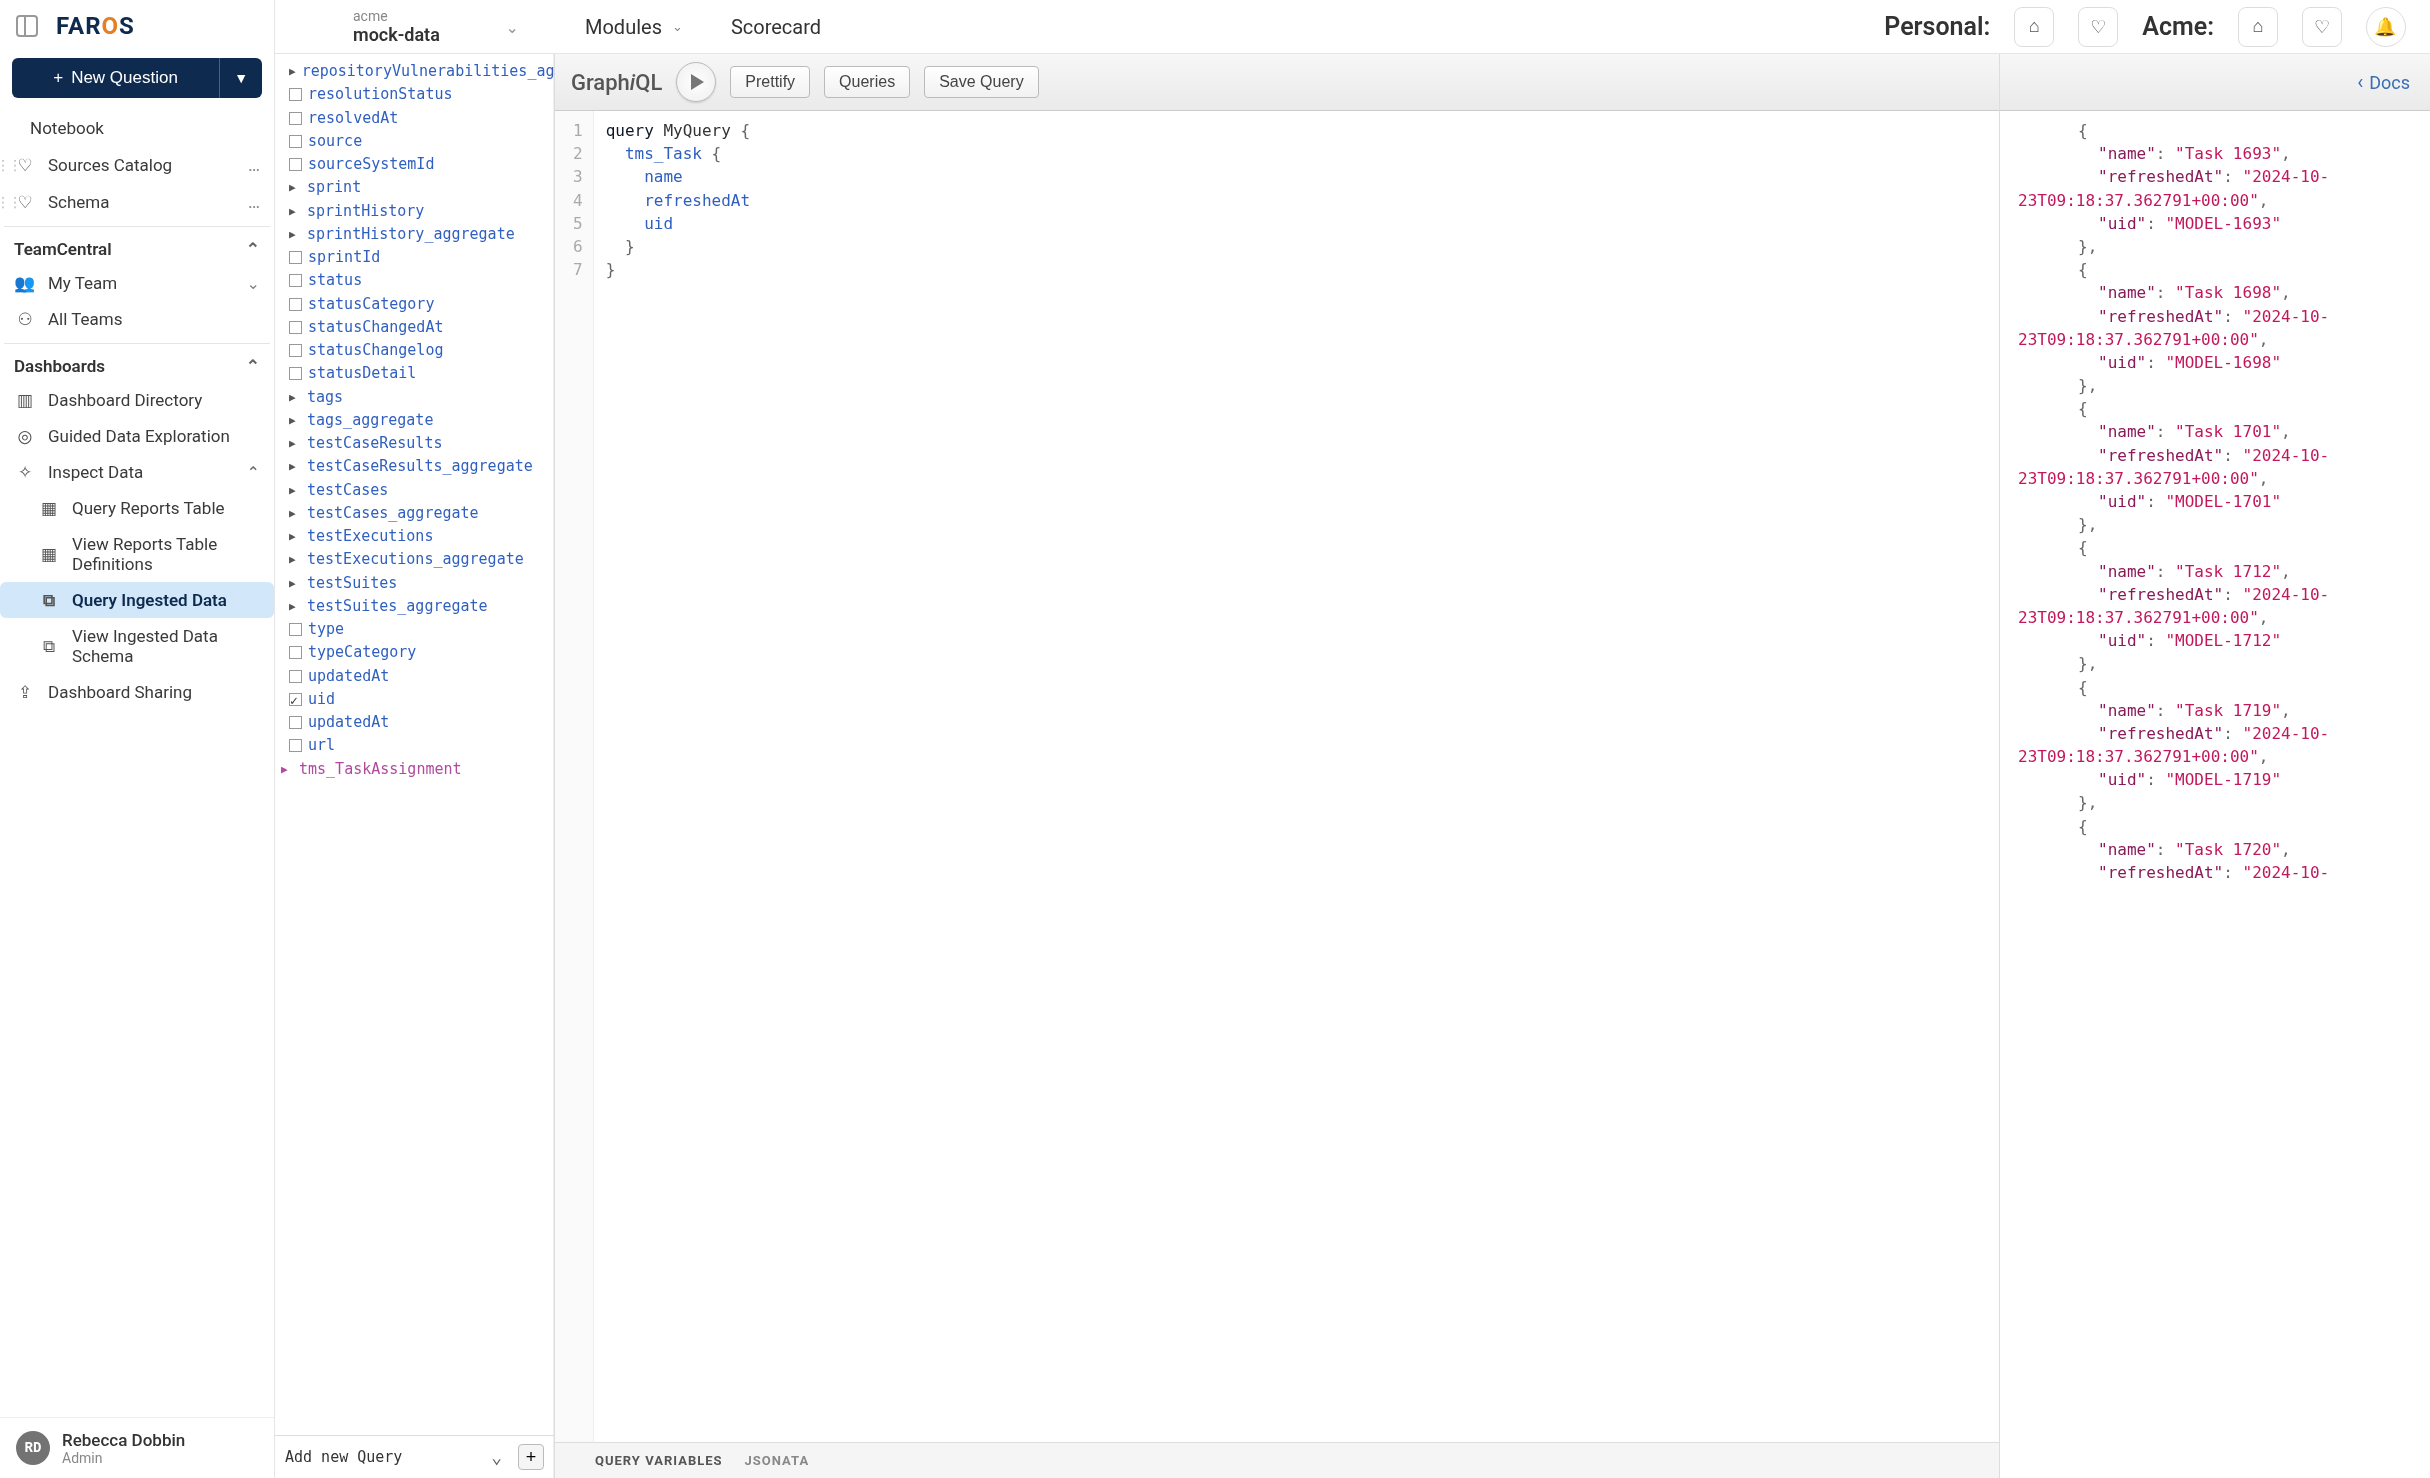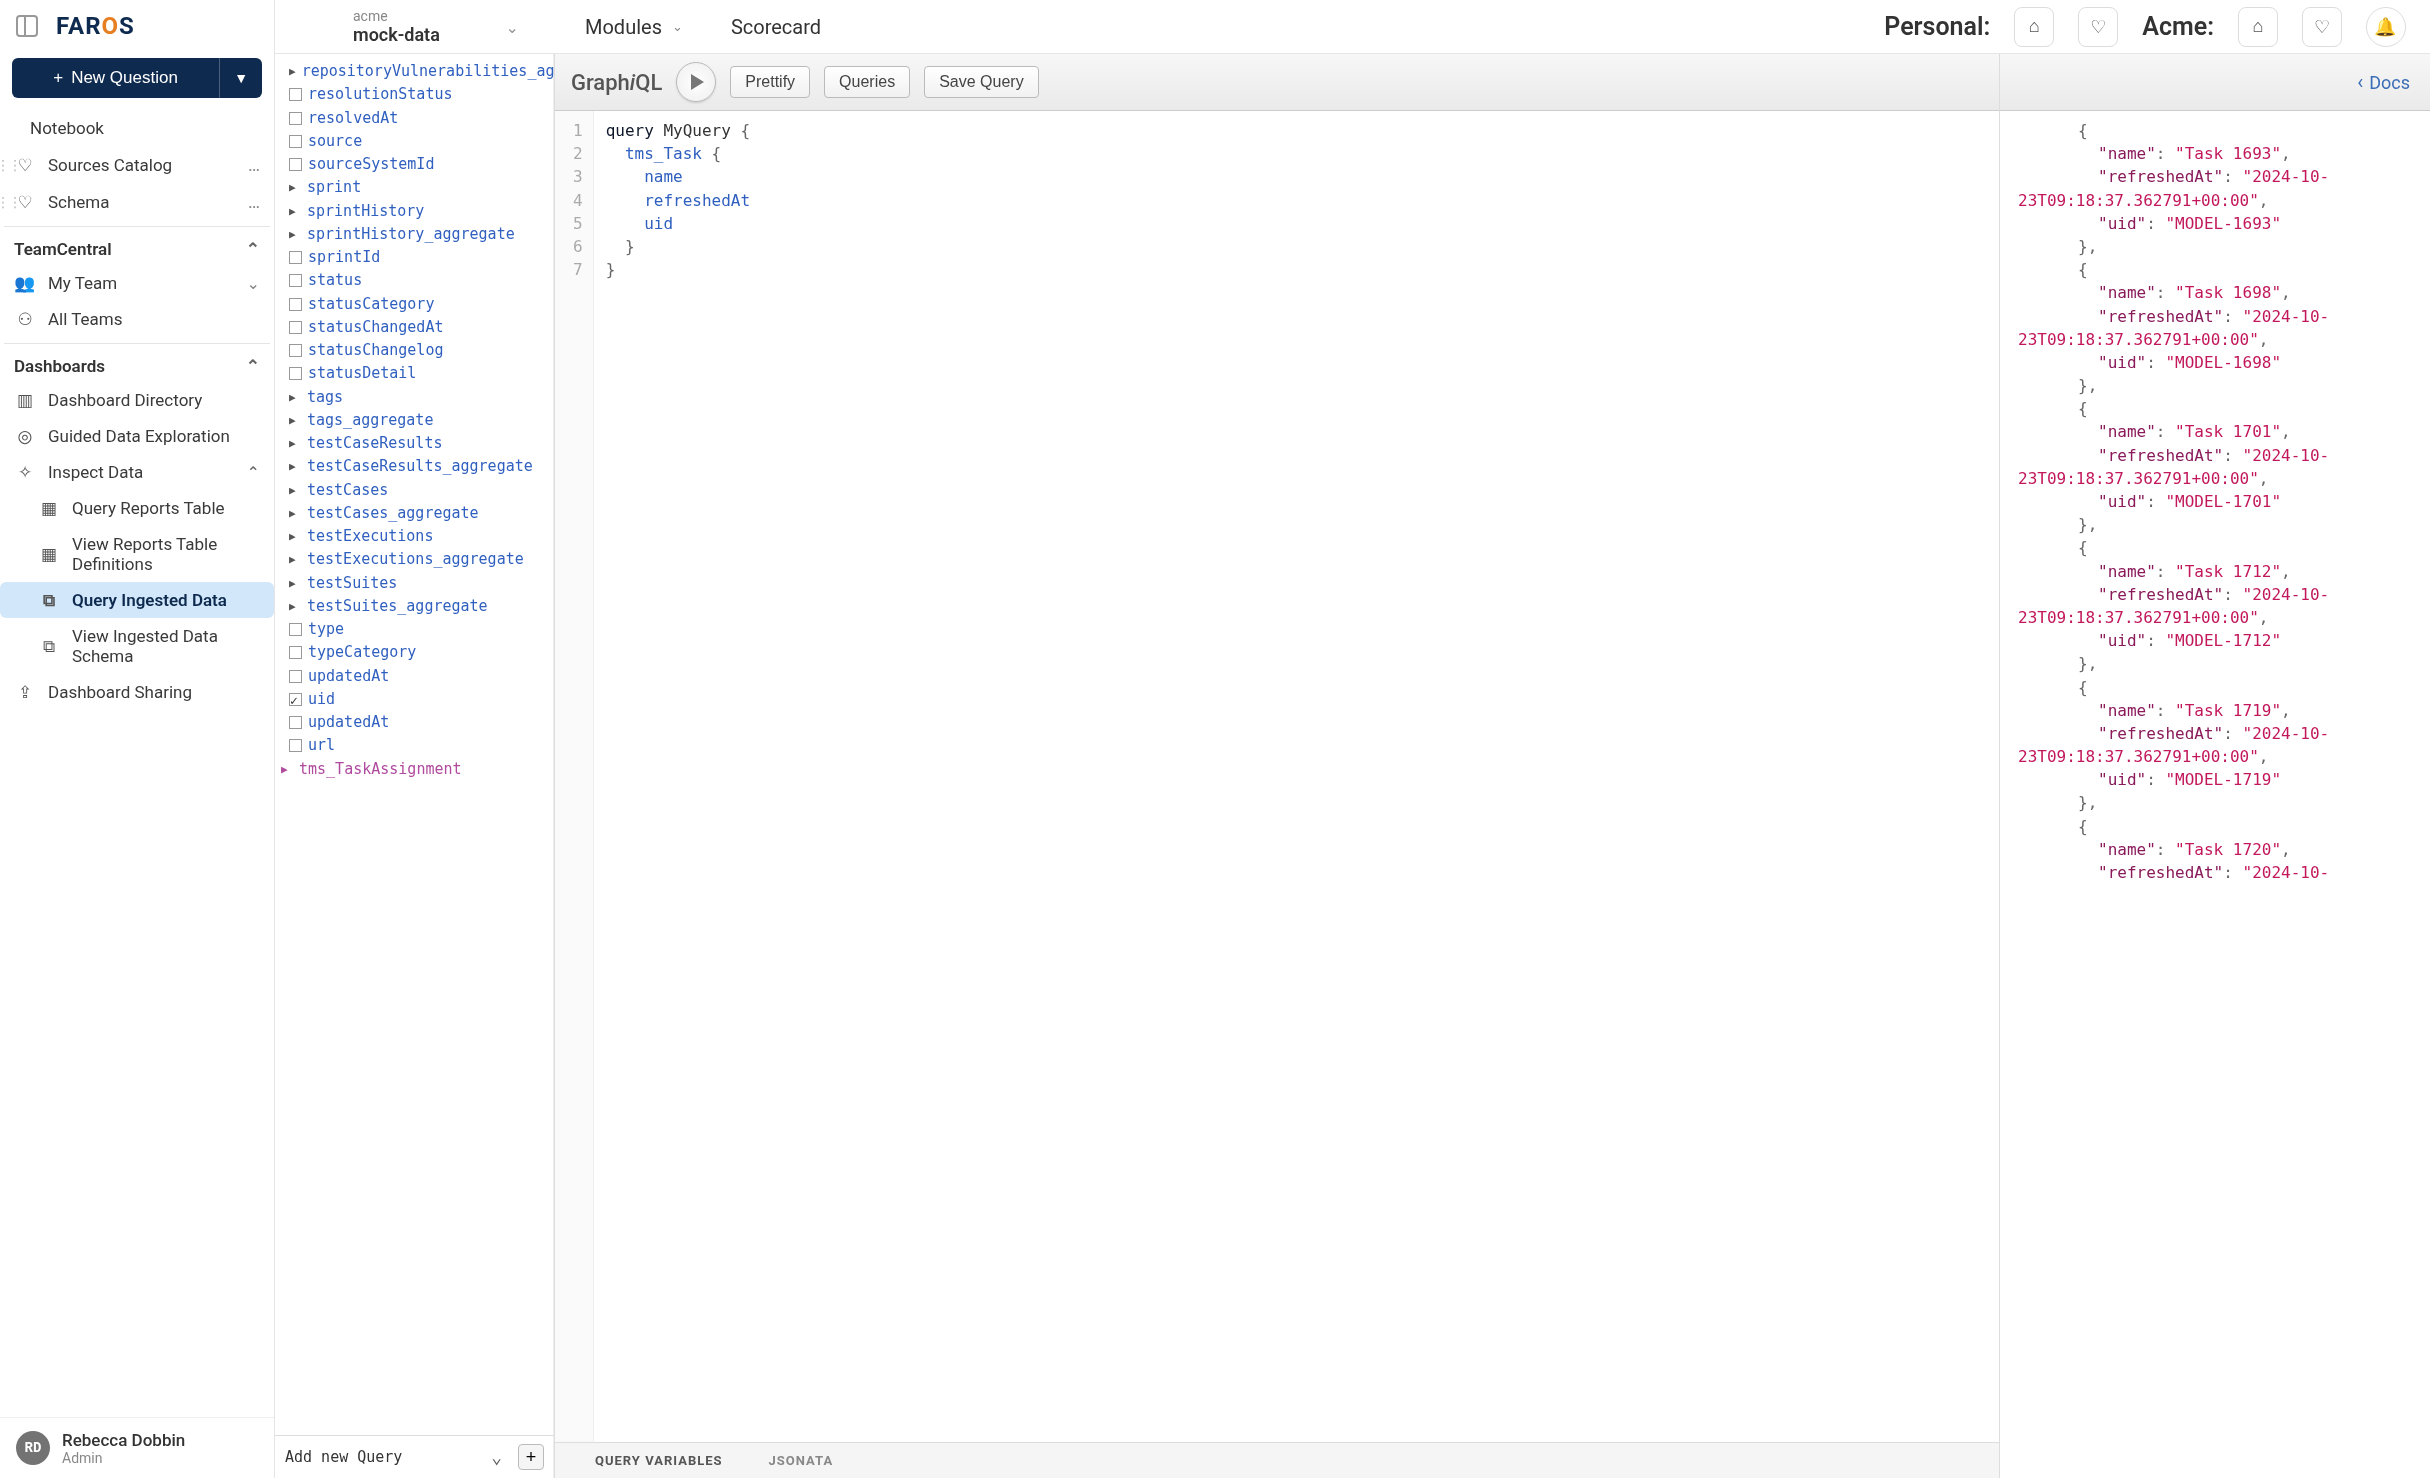--- a/index.html
+++ b/index.html
@@ -76,21 +76,21 @@
 .editor-body { flex: 1; display: flex; min-height: 0; }
 .code-gutter-wrap { display: flex; flex: 1; overflow: auto; font-family: "SF Mono", Menlo, Consolas, monospace; font-size: 16px; line-height: 1.45; }
 .gutter { background: #fafafa; border-right: 1px solid #eee; color: #aaa; text-align: right; padding: 8px 10px 8px 18px; user-select: none; position:relative; }
 .gutter .ln { display:block; }
 .code { padding: 8px 12px; white-space: pre; }
 .kw-def { color: #0f172a; }
 .kw-name { color: #333; }
 .kw-field { color: #2f5fbf; }
 .brace { color: #666; }
 
-.editor-footer { border-top: 1px solid #ddd; background: #f5f5f5; display: flex; gap: 46px; padding: 10px 40px; font-size: 13px; font-weight: 700; letter-spacing: 1px; color: #888; }
+.editor-footer { border-top: 1px solid #ddd; background: #f5f5f5; display: flex; gap: 22px; padding: 10px 40px; font-size: 13px; font-weight: 700; letter-spacing: 1px; color: #888; }
 .editor-footer .active-tab { color: #555; }
 
 .results { width: 430px; flex-shrink: 0; display: flex; flex-direction: column; }
 .results-bar-spacer { height: 57px; background: linear-gradient(#f7f7f7,#eaeaea); border-bottom: 1px solid #ccc; display:flex; align-items:center; justify-content:flex-end; padding-right:20px; }
 .results-body { flex: 1; overflow: auto; font-family: "SF Mono", Menlo, Consolas, monospace; font-size: 16px; line-height: 1.45; padding: 8px 4px 8px 18px; background: #fff; position: relative; }
 .jk { color: #8a1a5a; } 
 .js { color: #c2185b; } 
 .jp { color: #666; }
 </style>
 </head>

